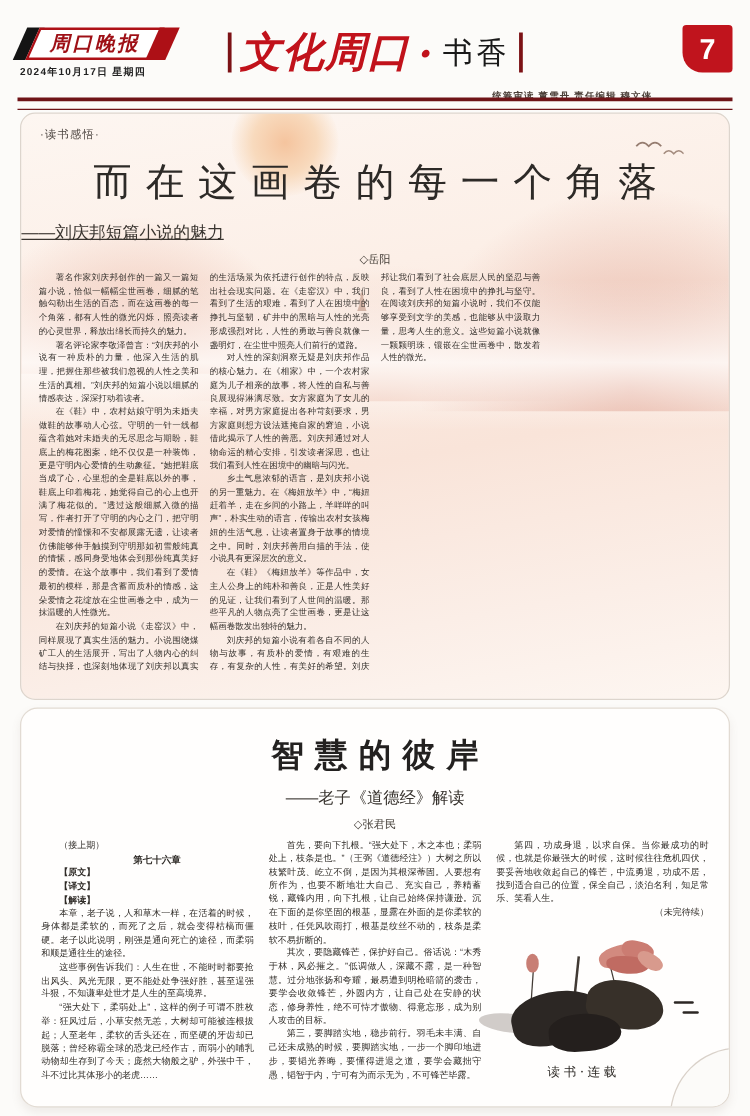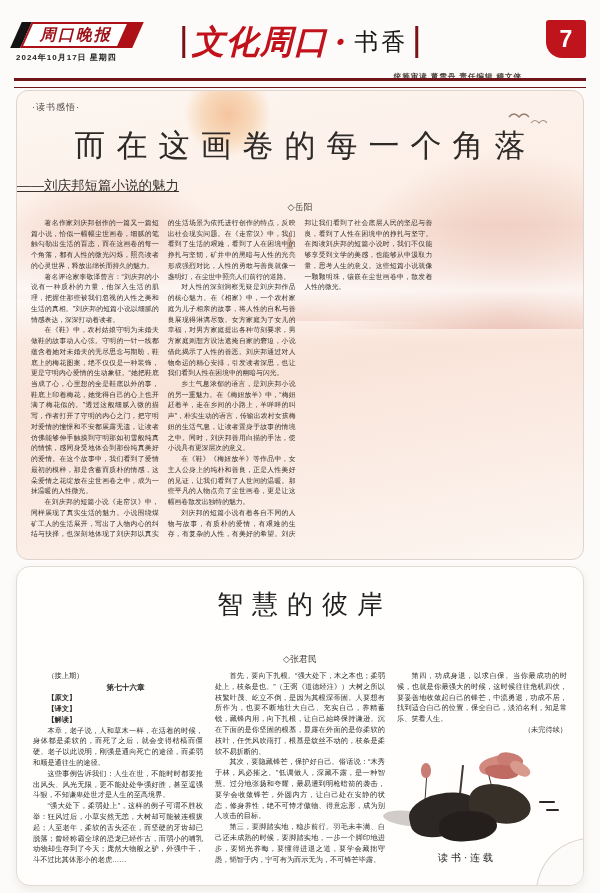--- a/index.html
+++ b/index.html
@@ -59,21 +59,21 @@
   .a1-author{position:absolute;top:110px;left:0;width:100%;text-align:center;font-size:9px;color:#46403a;z-index:2;}
   .a1-body{position:absolute;left:14px;right:14px;top:127px;height:330px;z-index:2;
     column-count:4;column-gap:9px;column-fill:auto;overflow:hidden;
     font-size:6.8px;line-height:1.58;text-align:justify;color:#34302c;}
   .a1-body p,.a2-body p{margin:0;text-indent:2em;}
 
   
   .article2{position:absolute;top:566px;left:16px;width:566px;height:318px;background:#fffefd;
     border:1px solid #e2dbd3;border-radius:14px;box-shadow:0 4px 8px rgba(120,100,90,.10);overflow:hidden;}
   .a2-title{position:absolute;top:20px;left:0;width:100%;text-align:center;}
-  .a2-title span{font-family:"DejaVu Serif",serif;font-size:26px;font-weight:400;color:#232120;
+  .a2-title span{font-family:"DejaVu Serif",serif;font-size:26px;font-weight:700;color:#232120;
     letter-spacing:9px;margin-right:-9px;}
   .a2-sub{position:absolute;top:62px;left:0;width:100%;text-align:center;font-size:13px;color:#35302b;}
   .a2-author{position:absolute;top:86px;left:0;width:100%;text-align:center;font-size:9px;color:#46403a;}
   .a2-body{position:absolute;left:16px;right:16px;top:104px;height:198px;
     column-count:3;column-gap:12px;column-fill:auto;overflow:hidden;
     font-size:7.2px;line-height:1.5;text-align:justify;color:#302c28;}
   .continued{text-indent:0;margin-bottom:3px;}
   .chapter{text-align:center;text-indent:0;font-weight:bold;font-size:7.6px;margin:3px 0 6px;}
   .sec-label{text-indent:1em;font-weight:bold;margin:4px 0 1px;}
   .yuanwen{font-weight:bold;}
@@ -160,20 +160,21 @@
     <p>乡土气息浓郁的语言，是刘庆邦小说的另一重魅力。在《梅妞放羊》中，“梅妞赶着羊，走在乡间的小路上，羊咩咩的叫声”，朴实生动的语言，传输出农村女孩梅妞的生活气息，让读者置身于故事的情境之中。同时，刘庆邦善用白描的手法，使小说具有更深层次的意义。</p>
     <p>在《鞋》《梅妞放羊》等作品中，女主人公身上的纯朴和善良，正是人性美好的见证，让我们看到了人世间的温暖。那些平凡的人物点亮了尘世画卷，更是让这幅画卷散发出独特的魅力。</p>
     <p>刘庆邦的短篇小说有着各自不同的人物与故事，有质朴的爱情，有艰难的生存，有复杂的人性，有美好的希望。刘庆邦让我们看到了社会底层人民的坚忍与善良，看到了人性在困境中的挣扎与坚守。在阅读刘庆邦的短篇小说时，我们不仅能够享受到文学的美感，也能够从中汲取力量，思考人生的意义。这些短篇小说就像一颗颗明珠，镶嵌在尘世画卷中，散发着人性的微光。</p>
   </div>
 </div>
 
 <div class="article2">
   <div class="a2-title">
     <span>智慧的彼岸</span>
   </div>
+  <div class="a2-sub">——老子《道德经》解读</div>
   <div class="a2-author">◇张君民</div>
 
   <div class="a2-body">
     <p class="continued">（接上期）</p>
     <p class="chapter">第七十六章</p>
     <p class="sec-label">【原文】</p>
     <p class="sec-label">【译文】</p>
     <p class="sec-label">【解读】</p>
     <p>本章，老子说，人和草木一样，在活着的时候，身体都是柔软的，而死了之后，就会变得枯槁而僵硬。老子以此说明，刚强是通向死亡的途径，而柔弱和顺是通往生的途径。</p>
     <p>这些事例告诉我们：人生在世，不能时时都要抢出风头、风光无限，更不能处处争强好胜，甚至逞强斗狠，不知谦卑处世才是人生的至高境界。</p>

